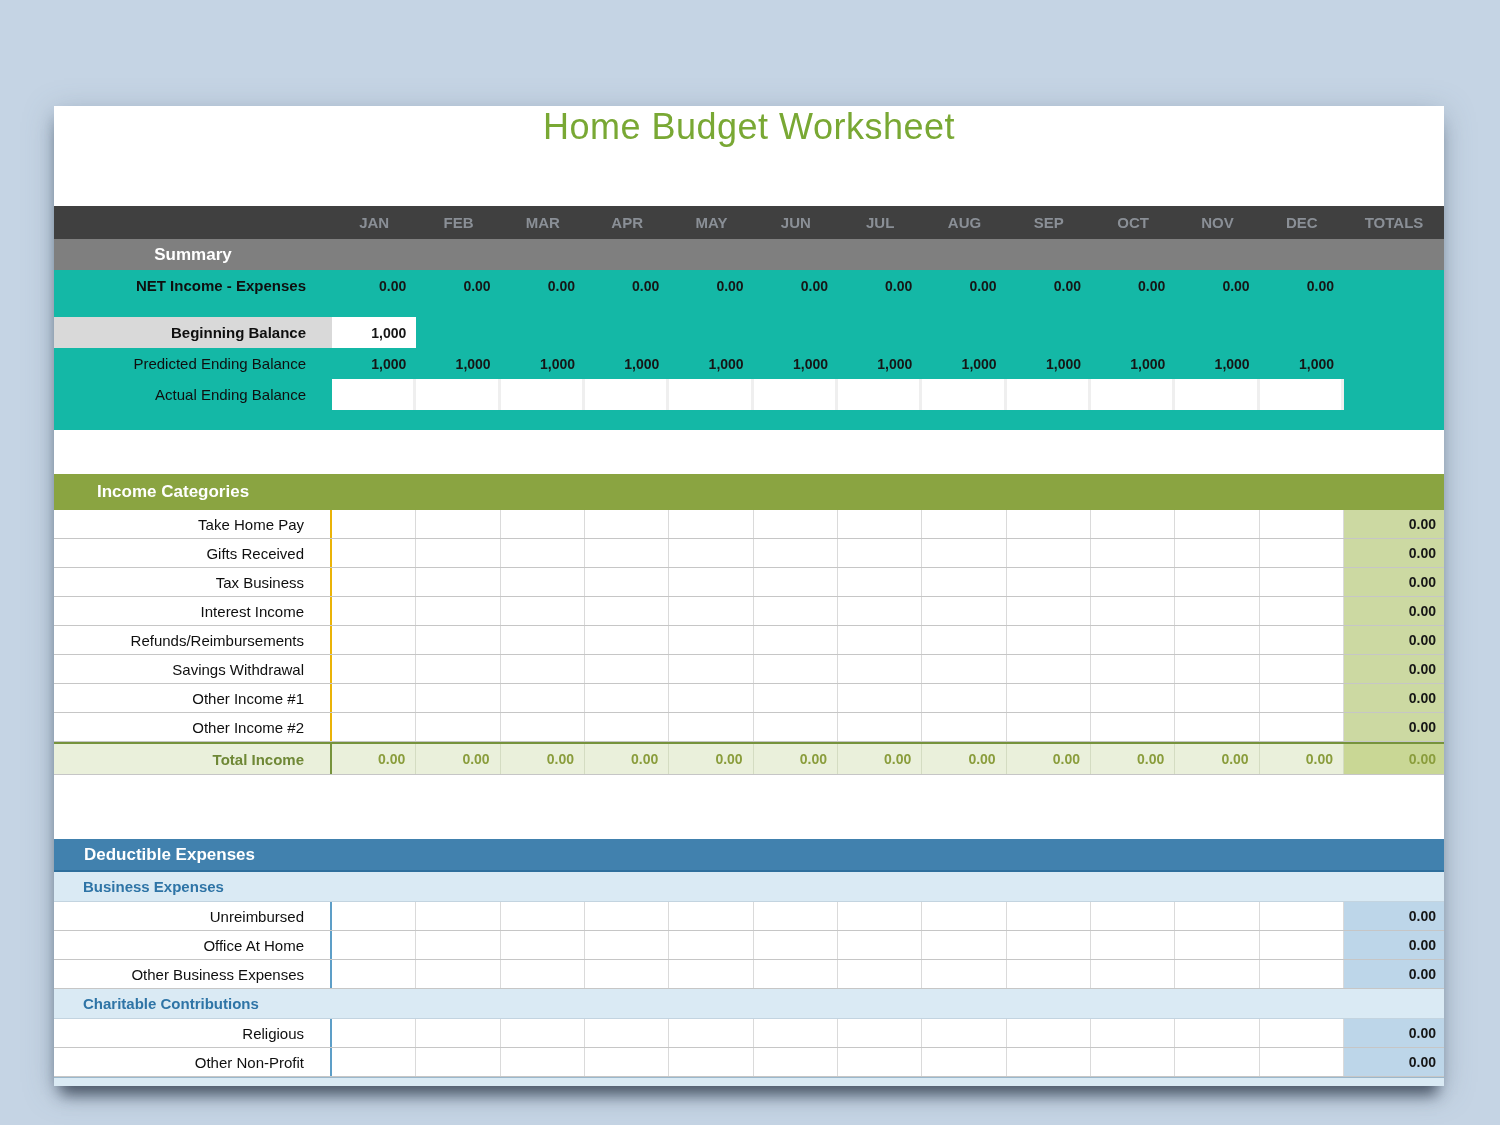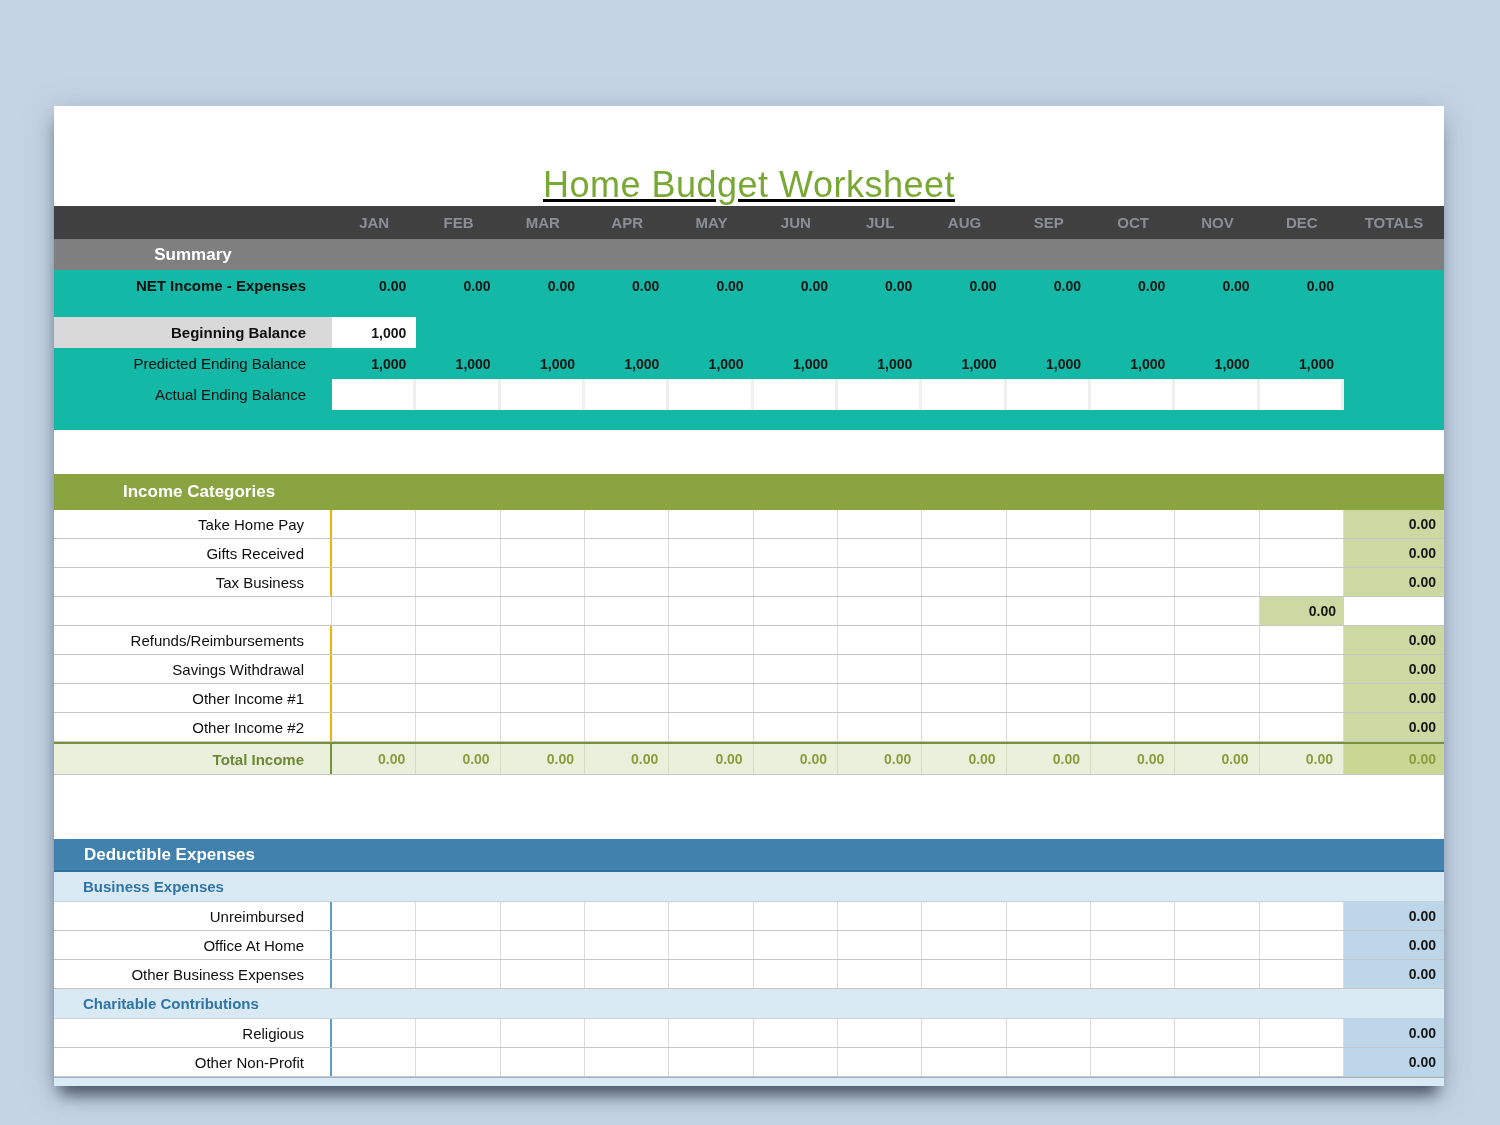--- a/index.html
+++ b/index.html
@@ -7,21 +7,21 @@
     width:1500px;height:1125px;overflow:hidden;
     background:#c5d4e4;
     font-family:"Liberation Sans","DejaVu Sans",sans-serif;
   }
   .stage{position:relative;width:1500px;height:1125px;background:#c5d4e4;}
   .sheet{
     position:absolute;left:54px;top:106px;width:1390px;background:#ffffff;
     box-shadow:0 16px 14px -7px rgba(66,78,94,0.85), 0 6px 28px rgba(90,105,125,0.35), -5px 6px 12px -6px rgba(90,105,125,0.35);
   }
   
-  .title-wrap{height:100px;display:flex;align-items:flex-end;justify-content:center;text-decoration:underline;}
+  .title-wrap{height:100px;display:flex;align-items:flex-start;justify-content:center;}
   .title-wrap h1{
     margin:0;font-size:36px;font-weight:400;color:#79a834;letter-spacing:0.5px;
   }
   
   .hdr-row,.srow,.grow{
     display:grid;
     grid-template-columns:278px repeat(12,1fr) 100px;
   }
   
   .hdr-row{height:33px;background:#404040;align-items:center;}
@@ -35,21 +35,21 @@
   .val-cell{display:flex;align-items:center;justify-content:flex-end;padding-right:10px;font-size:14px;font-weight:bold;color:#161616;}
   .tot-cell-plain{display:flex;align-items:center;justify-content:flex-end;padding-right:8px;font-size:14px;font-weight:bold;color:#161616;}
   .row-net .label-cell{font-weight:bold;}
   .sum-spacer{height:16px;}
   .row-begin .label-cell{background:#d9d9d9;font-weight:bold;}
   .white-cell{background:#ffffff;}
   .row-actual .val-cell{border-right:3px solid #efefef;}
   
   .gap1{height:44px;background:#ffffff;}
   .gap2{height:32px;background:#ffffff;}
-  .bar-income{height:36px;background:#8aa441;color:#ffffff;font-weight:bold;font-size:17px;display:flex;align-items:center;padding-left:69px;}
+  .bar-income{height:36px;background:#8aa441;color:#ffffff;font-weight:bold;font-size:17px;display:flex;align-items:center;padding-left:43px;}
   .irow,.erow{height:28px;border-bottom:1px solid #c6c6c6;}
   .irow .label-cell{border-right:2px solid #eab308;}
   .m-cell{border-right:1px solid #dadada;}
   .tot-cell{display:flex;align-items:center;justify-content:flex-end;padding-right:8px;font-size:14px;font-weight:bold;color:#161616;}
   .irow .tot-cell{background:#ccd9a2;}
   .total-row{height:30px;background:#eaf0db;border-top:2px solid #76933c;border-bottom:1px solid #c6c6c6;}
   .total-row .label-cell{color:#6f8836;font-weight:bold;border-right:2px solid #76933c;font-size:15px;}
   .total-row .val-cell{color:#8a9d3c;border-right:1px solid #d4dcc2;}
   .total-row .tot-cell{background:#c9d795;color:#8a9d3c;}
   
@@ -208,20 +208,21 @@
           <div class="m-cell"></div>
           <div class="m-cell"></div>
           <div class="m-cell"></div>
           <div class="m-cell"></div>
           <div class="m-cell"></div>
           <div class="m-cell"></div>
           <div class="m-cell"></div>
           <div class="tot-cell">0.00</div>
         </div>
         <div class="grow irow">
+          <div class="label-cell">Interest Income</div>
           <div class="m-cell"></div>
           <div class="m-cell"></div>
           <div class="m-cell"></div>
           <div class="m-cell"></div>
           <div class="m-cell"></div>
           <div class="m-cell"></div>
           <div class="m-cell"></div>
           <div class="m-cell"></div>
           <div class="m-cell"></div>
           <div class="m-cell"></div>

